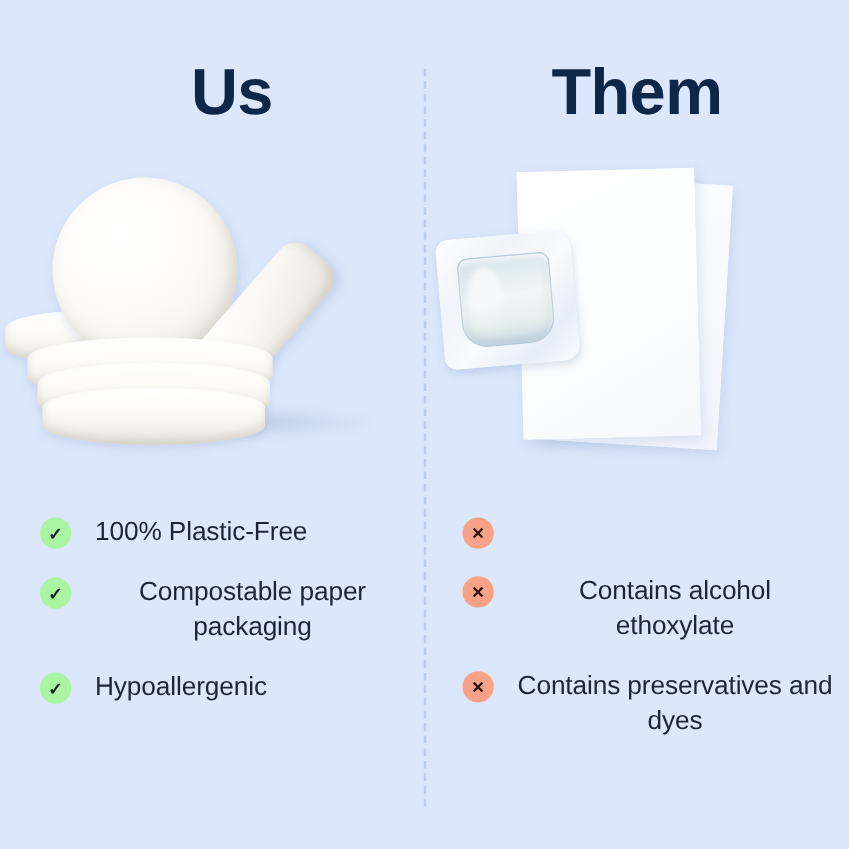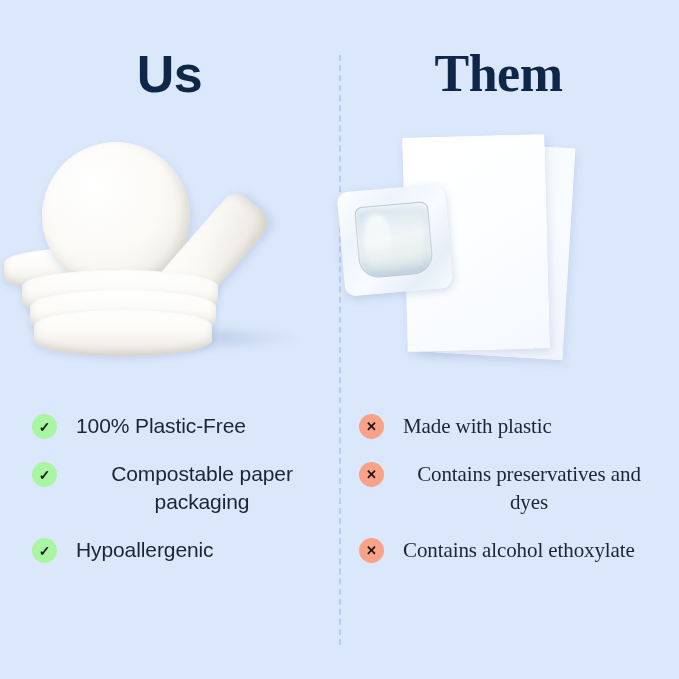--- a/index.html
+++ b/index.html
@@ -15,22 +15,22 @@
 
   
   .divider {
     position:absolute; left:339px; top:55px;
     width:0; height:590px;
     border-left:2px dashed #b8cdf0;
   }
 
   
   .col { position:absolute; top:0; width:339px; height:679px; }
-  .col.left  { left:0; }
-  .col.right { left:329px;font-family:Liberation Serif, serif; }
+  .col.left  { left:0;padding-left:16px; }
+  .col.right { left:340px; }
 
   .heading {
     position:absolute; top:46px; width:100%;
     text-align:center;
     font-size:52px; line-height:56px;
     font-weight:700; letter-spacing:-0.5px;
     color:#0e2647;
   }
 
   
@@ -184,29 +184,28 @@
         <div class="pod-film"></div>
         <div class="pod-liq"></div>
         <div class="pod-gloss"></div>
       </div>
     </div>
 
     <div class="bullets right">
 
       <div class="bullet">
         <span class="badge bad"></span>
-        <span class="btext">Made with plastic</span>
+      </div>
+
+      <div class="bullet">
+        <span class="badge bad"></span>
+        <span class="btext">Contains alcohol ethoxylate</span>
       </div>
 
       <div class="bullet">
         <span class="badge bad"></span>
         <span class="btext">Contains preservatives and dyes</span>
       </div>
 
-      <div class="bullet">
-        <span class="badge bad"></span>
-        <span class="btext">Contains alcohol ethoxylate</span>
-      </div>
-
     </div>
   </div>
 
 </div>
 
 </body></html>

